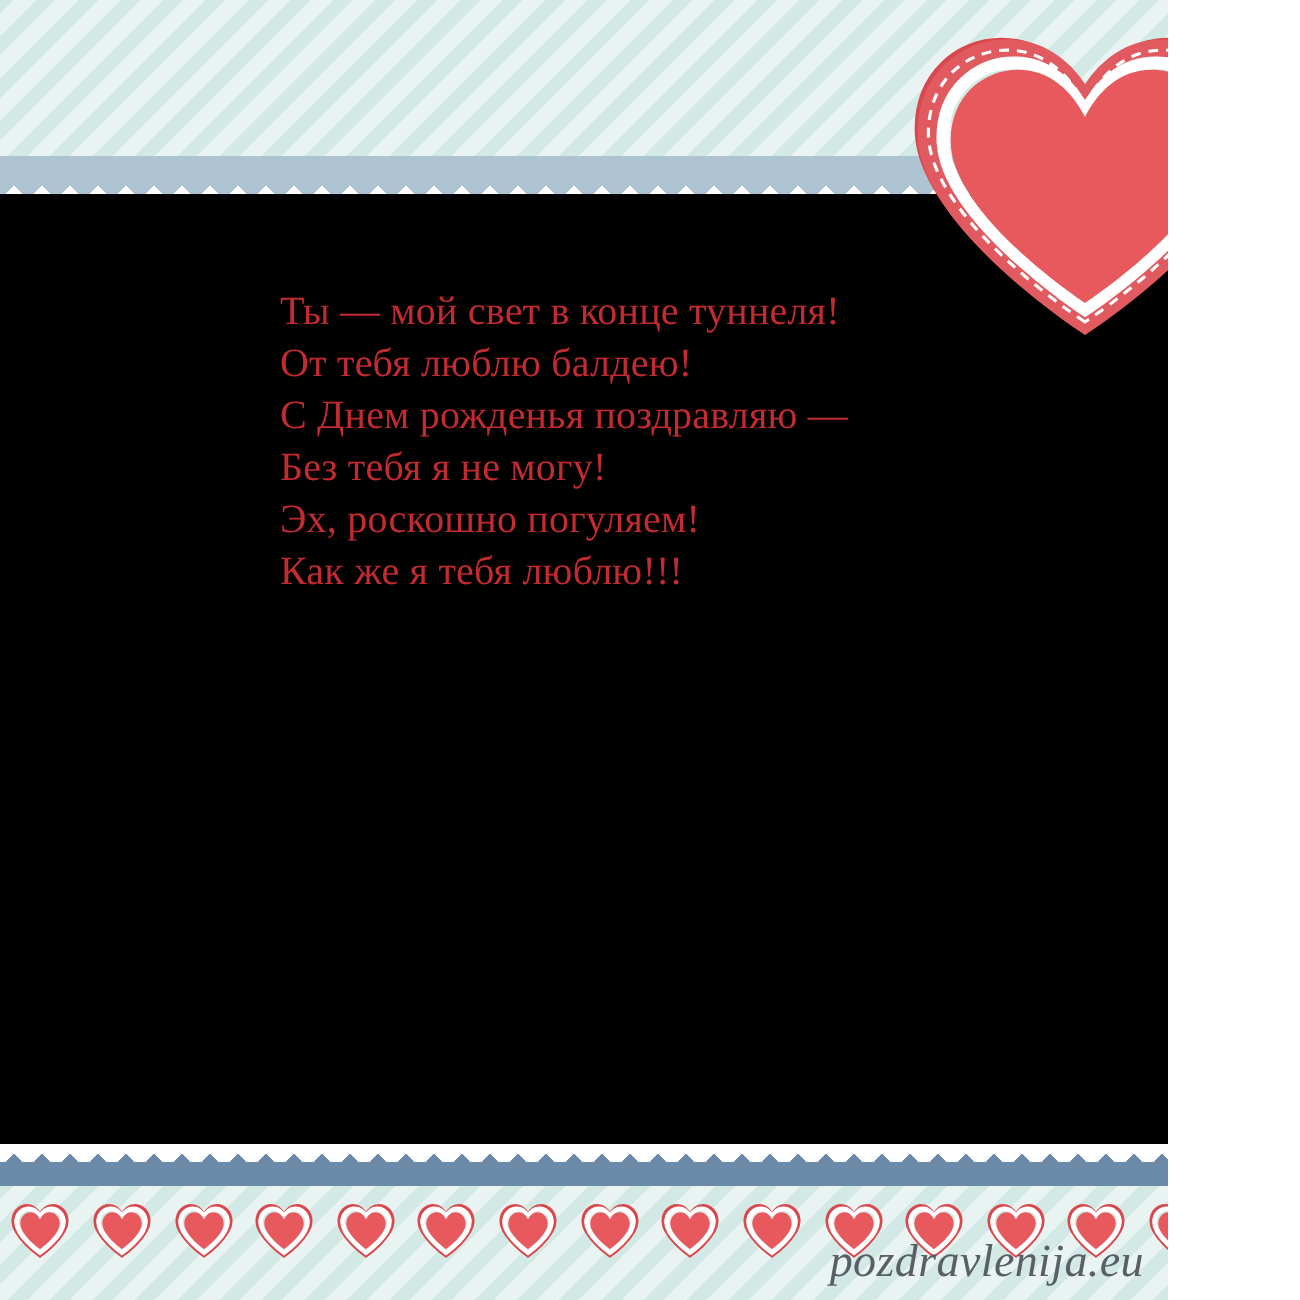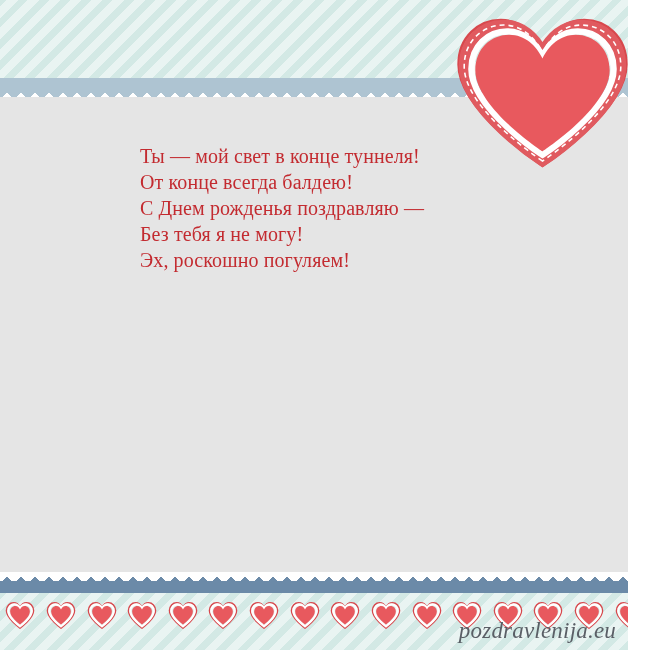--- a/index.html
+++ b/index.html
@@ -8,23 +8,23 @@
   }
   body {
     width: 650px;
     height: 650px;
     overflow: hidden;
     background: #ffffff;
     font-family: "Liberation Serif", serif;
   }
   .card {
     position: relative;
-    width: 628px;
+    width: 584px;
     height: 650px;
-    background: #e5e5e5;
+    background: #000000;
     overflow: hidden;
   }
 
   
   .stripes {
     background-color: #e6f2f0;
     background-image: repeating-linear-gradient(
       -45deg,
       #d3e9e5 0px,
       #d3e9e5 7px,
@@ -182,24 +182,25 @@
       <use href="#hshape" fill="none" stroke="#ffffff" stroke-width="1.6" stroke-dasharray="5 4" transform="translate(87.5,80) scale(0.985) translate(-87.5,-80)"></use>
 
       <use href="#hshape" fill="none" stroke="#ffffff" stroke-width="7" transform="translate(87.5,80) scale(0.895) translate(-87.5,-80)"></use>
 
       <use href="#hshape" fill="#e8595e" transform="translate(87.5,80) scale(0.845) translate(-87.5,-80)"></use>
     </svg>
   </div>
 
   <div class="poem">
     <div class="poem-line">Ты — мой свет в конце туннеля!</div>
-    <div class="poem-line">От конце всегда балдею!</div>
+    <div class="poem-line">От тебя люблю балдею!</div>
     <div class="poem-line">С Днем рожденья поздравляю —</div>
     <div class="poem-line">Без тебя я не могу!</div>
     <div class="poem-line">Эх, роскошно погуляем!</div>
+    <div class="poem-line">Как же я тебя люблю!!!</div>
   </div>
 
   <div class="zigzag-bottom"></div>
   <div class="bottom-band"></div>
   <div class="footer stripes"></div>
 
   <div class="hearts-row">
       <div class="mini-heart" style="left: 4.3125px;">
         <svg viewBox="0 0 32 30" xmlns="http://www.w3.org/2000/svg">
           <defs>

